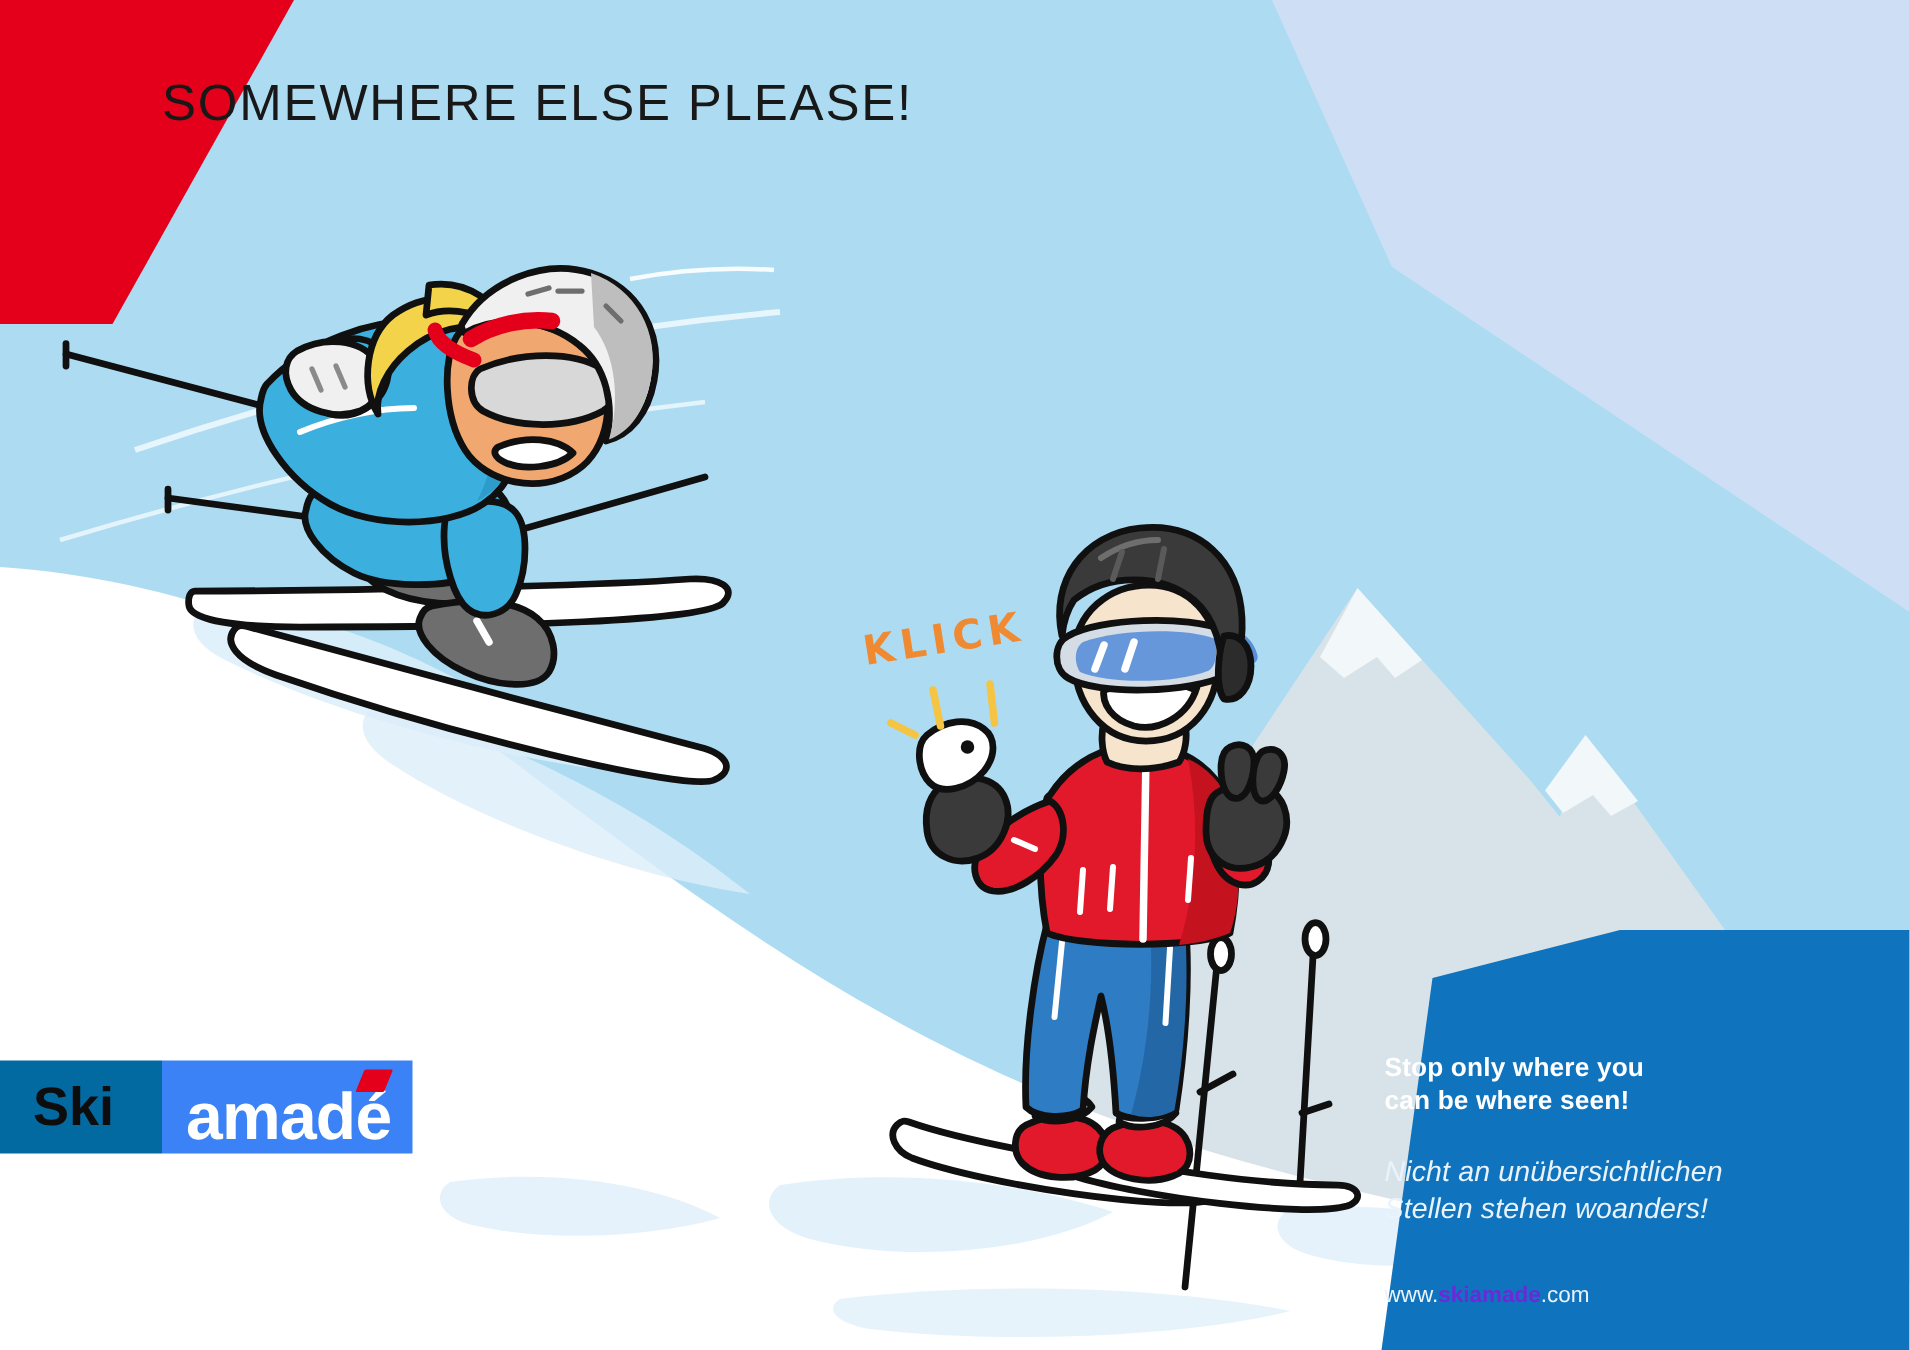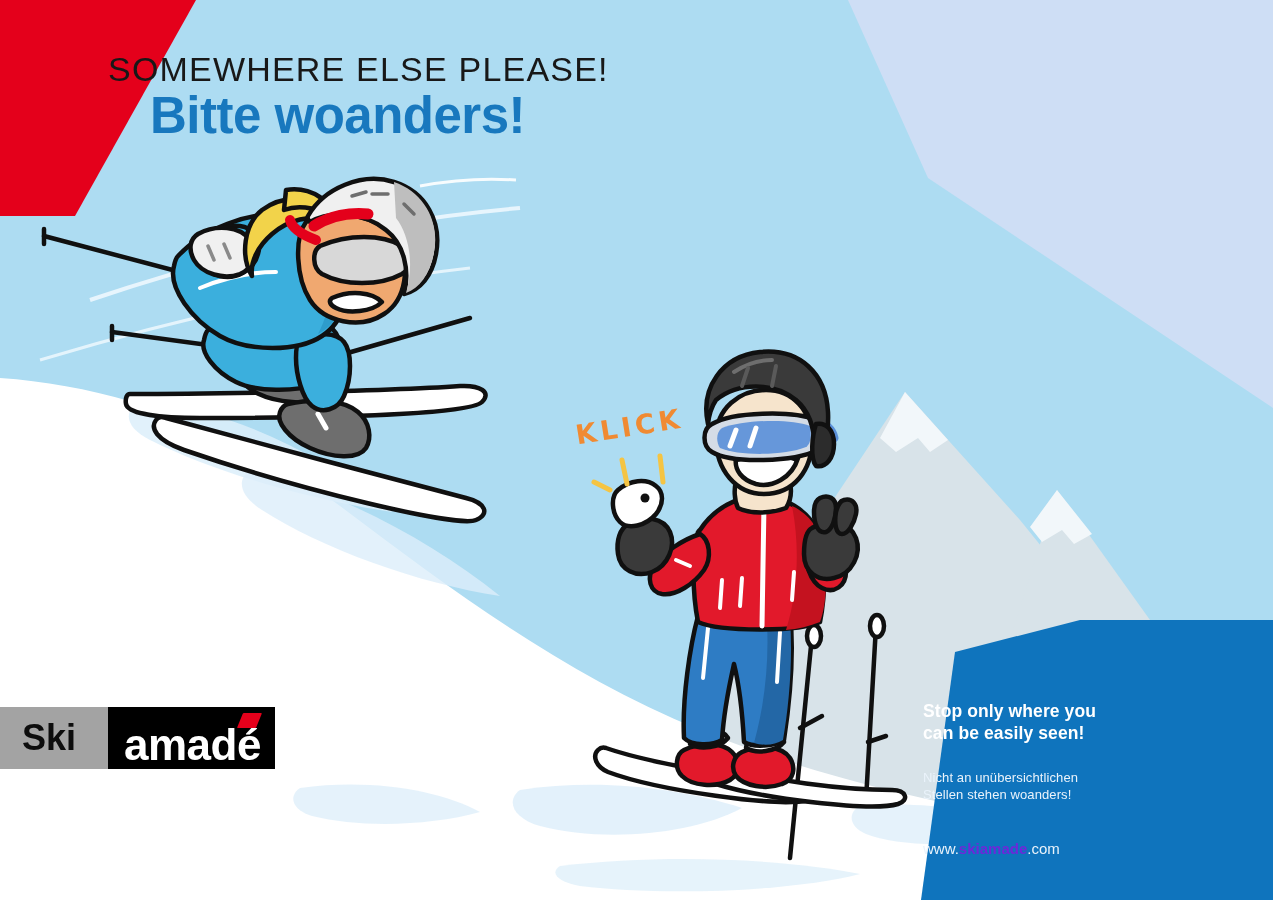--- a/index.html
+++ b/index.html
@@ -36,31 +36,31 @@
     margin:0;
     padding-left:58px;
   }
 
   
   #logo{
     position:absolute;left:0px;top:707px;z-index:50;
     display:flex;align-items:stretch;height:62px;
   }
   #logo-ski{
-    background:#a3a3a3;
+    background:#0369a1;
     display:flex;align-items:center;
     padding:0 26px 0 22px;
     box-sizing:border-box;
     min-width:108px;
   }
   #logo-ski-text{
     font-size:36px;font-weight:700;color:#0d0d0d;letter-spacing:0px;
   }
   #logo-amade{
-    background:#000000;
+    background:#3b82f6;
     display:flex;align-items:center;
     padding:16px 14px 0 16px;
     position:relative;
   }
   #logo-amade-text{
     font-size:44px;font-weight:700;color:#ffffff;letter-spacing:-0.5px;line-height:1;
     position:relative;top:-1px;
   }
   #logo-accent{
     position:absolute;right:16px;top:6px;
@@ -85,22 +85,22 @@
     box-sizing:border-box;
     padding:80px 46px 0 0;
     color:#ffffff;
     pointer-events:none;
   }
   #info-en{
     font-size:17.5px;font-weight:700;line-height:1.26;letter-spacing:0.1px;
     margin:0;
   }
   #info-de{
-    font-size:13px;font-weight:400;line-height:1.3;letter-spacing:0.1px;
-    margin:26px 0 0 0;color:#EAF3FB;
+    font-size:19px;font-weight:400;line-height:1.3;letter-spacing:0.1px;
+    margin:26px 0 0 0;color:#EAF3FB;font-style:italic;
   }
   #info-url{
     font-size:15px;font-weight:400;margin:36px 0 0 0;color:#EAF3FB;
   }
   #info-url b{font-weight:700;color:#6d28d9;}
 </style>
 </head>
 <body>
 
 <div id="poster">
@@ -309,39 +309,38 @@
   <svg class="layer" viewBox="0 0 1273 900" width="1273" height="900" preserveAspectRatio="none">
     <g stroke="#F5C443" stroke-width="5" stroke-linecap="round">
       <line x1="622" y1="460" x2="627" y2="484"></line>
       <line x1="660" y1="456" x2="663" y2="482"></line>
       <line x1="594" y1="482" x2="610" y2="490"></line>
     </g>
   </svg>
 
   <div id="headline">
     <div id="headline-en">SOMEWHERE ELSE PLEASE!</div>
-    <div id="headline-de">Bitte woanders!</div>
   </div>
 
   <div id="klick">KLICK</div>
 
   <div id="logo">
     <div id="logo-ski">
       <span id="logo-ski-text">Ski</span>
     </div>
     <div id="logo-amade">
       <span id="logo-amade-text">amadé</span>
       <span id="logo-accent"></span>
     </div>
   </div>
 
   <div id="info-panel">
     <div id="info-en">
       <span>Stop only where you</span><br>
-      <span>can be easily seen!</span>
+      <span>can be where seen!</span>
     </div>
     <div id="info-de">
       <span>Nicht an unübersichtlichen</span><br>
       <span>Stellen stehen woanders!</span>
     </div>
     <div id="info-url">
       <span>www.</span><b>skiamade</b><span>.com</span>
     </div>
   </div>
 

